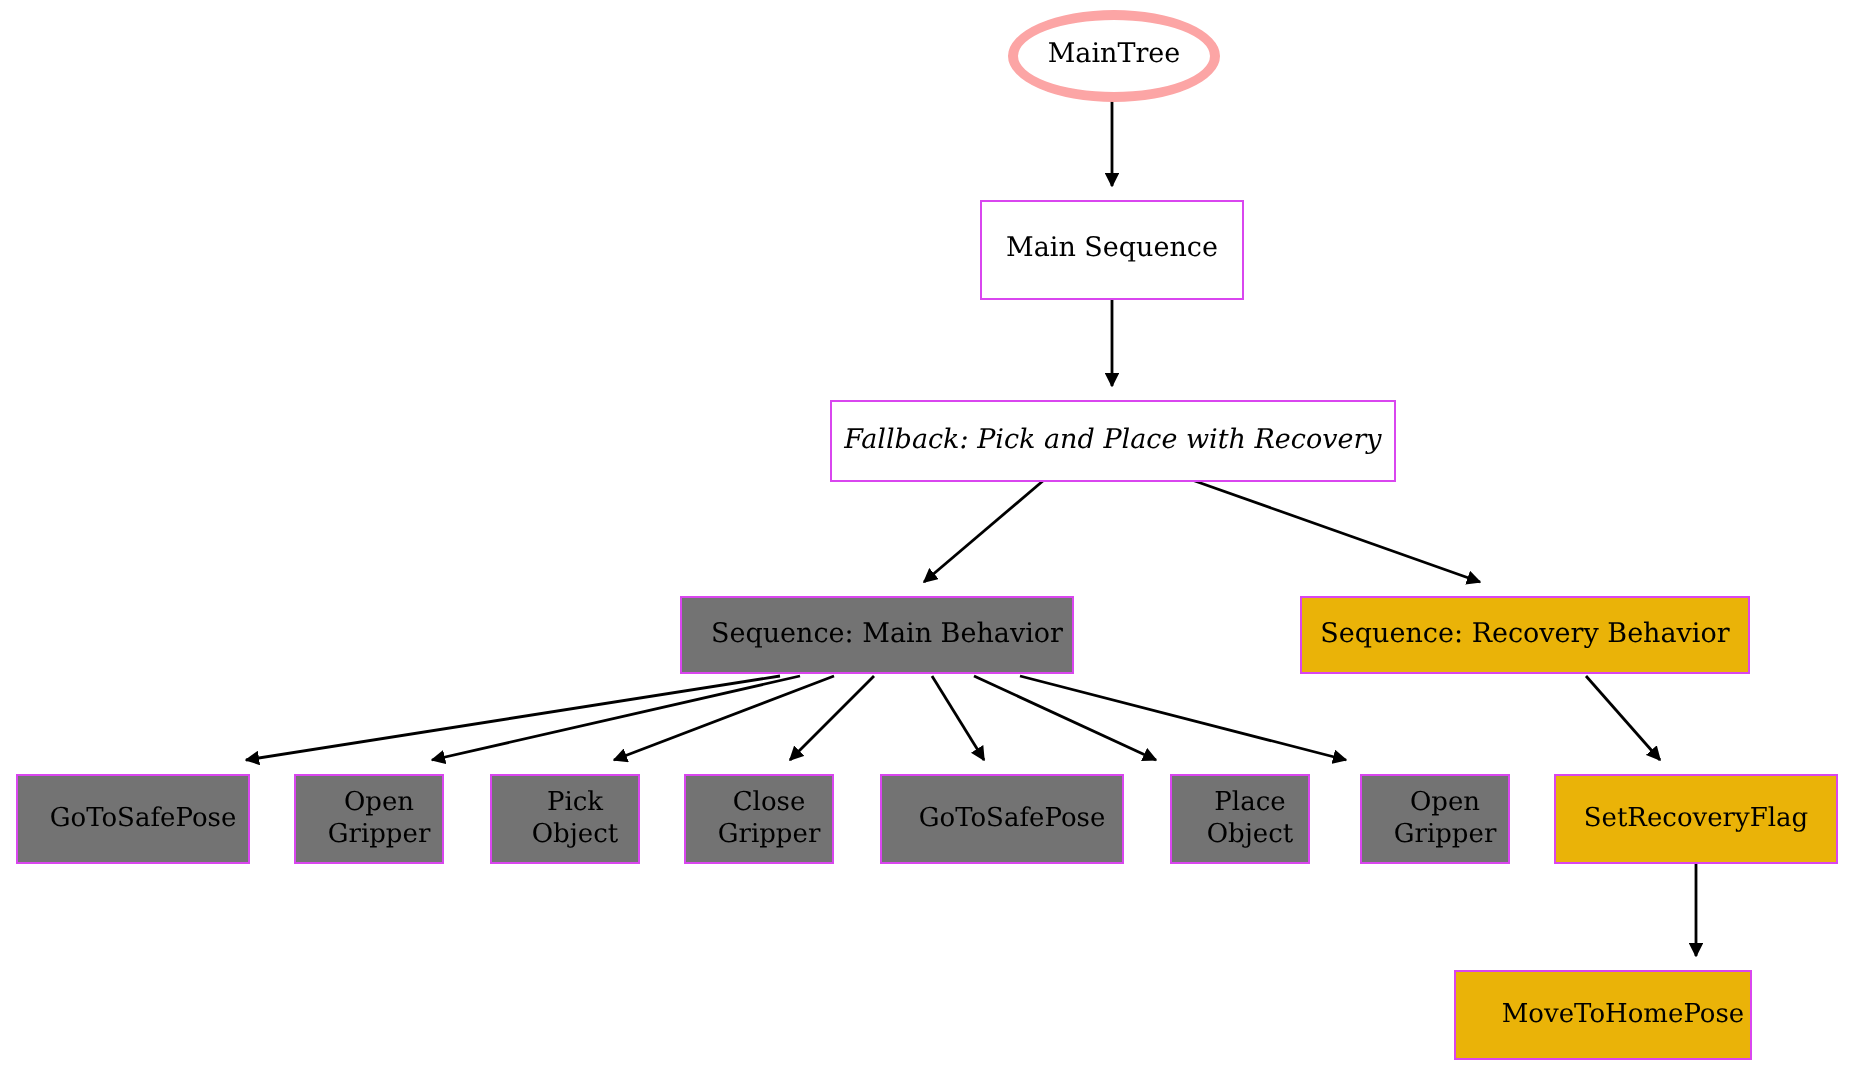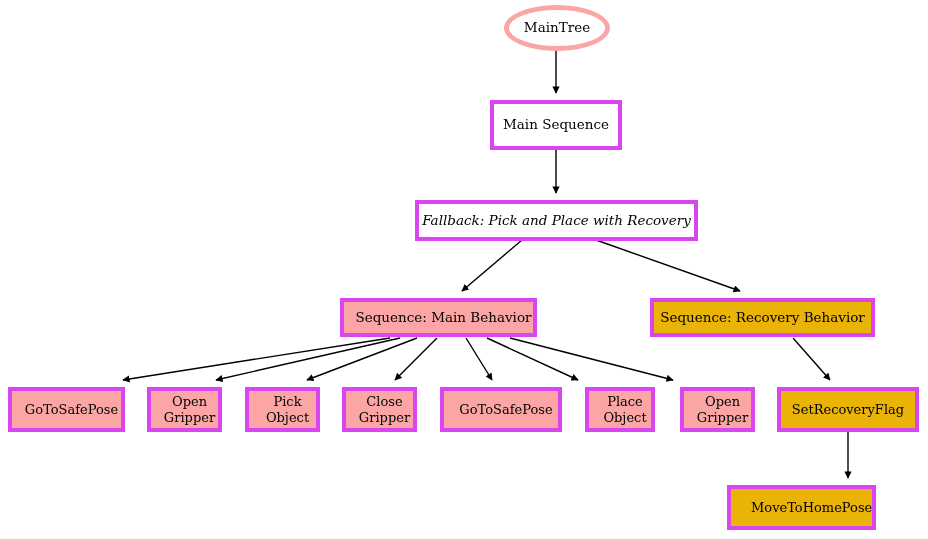--- a/index.html
+++ b/index.html
@@ -28,25 +28,25 @@
     box-sizing: border-box;
     display: flex;
     align-items: center;
     justify-content: center;
     text-align: center;
     color: #000000;
     line-height: 1.18;
     white-space: pre-line;
   }
   .node.box {
-    border: 4px solid #d946ef;
+    border: 1px solid #d946ef;
     background: #ffffff;
   }
   .node.filled-green {
-    background: #fca5a5;
+    background: #737373;
     padding-left: 10px;
   }
   .node.filled-blue {
     background: #eab308;
   }
   .node.ellipse {
     border: 5px solid #fca5a5;
     border-radius: 50%;
     background: #ffffff;
   }

